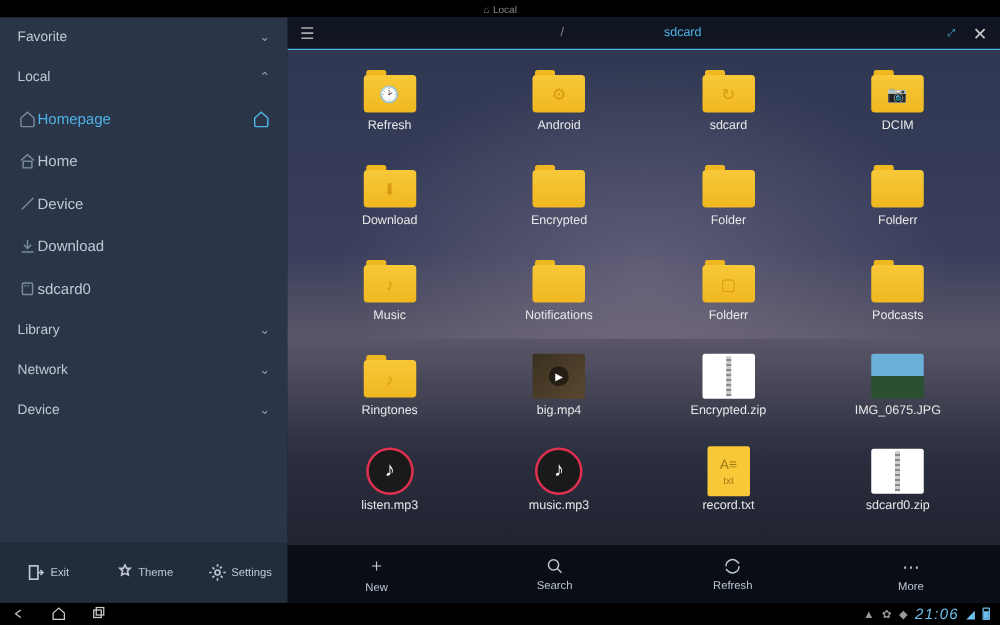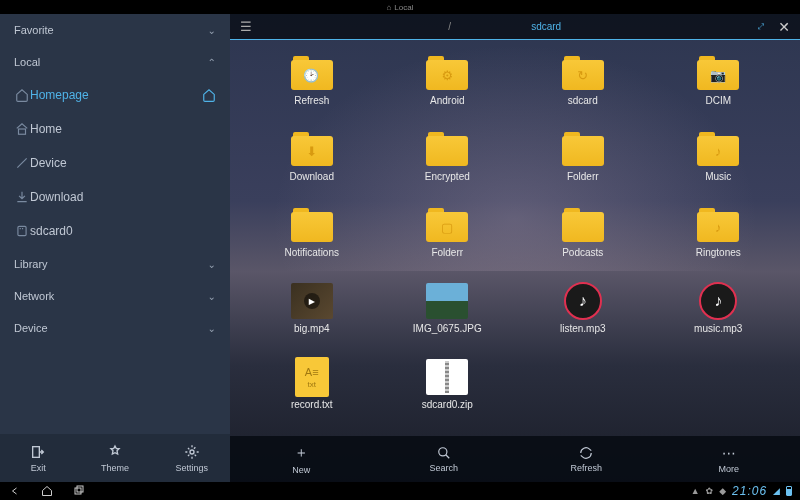--- a/index.html
+++ b/index.html
@@ -15,21 +15,21 @@
 
 .sidebar { width: 230px; background: #2a3547; display: flex; flex-direction: column; }
 .sb-section { padding: 10px 14px; font-size: 11px; color: #c0c8d4; display: flex; justify-content: space-between; align-items: center; cursor: pointer; }
 .sb-section .chev { font-size: 10px; color: #94a0b0; }
 .sb-item { padding: 10px 14px 10px 14px; font-size: 12px; color: #c0c8d4; display: flex; align-items: center; gap: 0; cursor: pointer; }
 .sb-item .icon { width: 16px; display: flex; justify-content: center; color: #7a8aa0; }
 .sb-item.active { color: #4fb3e8; }
 .sb-item .trailing { margin-left: auto; color: #4fb3e8; }
 .sb-spacer { flex: 1; }
 .sb-bottom { display: flex; background: #222c3b; height: 48px; }
-.sb-btn { flex: 1; display: flex; flex-direction: column; align-items: center; justify-content: center; gap: 3px; color: #c0c8d4; font-size: 9px; cursor: pointer; }
+.sb-btn { flex: 1; display: flex; flex-direction: row; align-items: center; justify-content: center; gap: 3px; color: #c0c8d4; font-size: 9px; cursor: pointer; }
 .sb-btn .icon { font-size: 14px; }
 
 
 .main { flex: 1; background: linear-gradient(180deg, #2d3650 0%, #3a3f5c 40%, #5a5668 55%, #2a2e3e 75%, #1a1d28 100%); display: flex; flex-direction: column; position: relative; }
 .main::before { content: ""; position: absolute; top: 0; left: 0; right: 0; height: 55%; background: radial-gradient(ellipse at 50% 80%, rgba(180,160,180,0.3), transparent 60%); pointer-events: none; }
 
 
 .headerbar { height: 26px; background: rgba(10,15,25,0.85); display: flex; align-items: center; padding: 0 10px; gap: 10px; position: relative; z-index: 2; border-bottom: 1px solid #4fb3e8; }
 .headerbar .menu-icon { color: #aaa; font-size: 13px; cursor: pointer; }
 .headerbar .crumbs { flex: 1; display: flex; align-items: center; justify-content: center; gap: 80px; font-size: 10px; }
@@ -274,20 +274,31 @@
         </div>
         <div class="item">
           <div class="thumb">
             <div class="folder">
               <div class="tab"></div>
               <div class="body">
                 <span class="glyph"></span>
               </div>
             </div>
           </div>
+          <div class="label">Folder</div>
+        </div>
+        <div class="item">
+          <div class="thumb">
+            <div class="folder">
+              <div class="tab"></div>
+              <div class="body">
+                <span class="glyph"></span>
+              </div>
+            </div>
+          </div>
           <div class="label">Folderr</div>
         </div>
         <div class="item">
           <div class="thumb">
             <div class="folder">
               <div class="tab"></div>
               <div class="body">
                 <span class="glyph">♪</span>
               </div>
             </div>
@@ -338,20 +349,31 @@
           </div>
           <div class="label">Ringtones</div>
         </div>
         <div class="item">
           <div class="thumb">
             <div class="thumb-img thumb-video">
               <div class="play">▶</div>
             </div>
           </div>
           <div class="label">big.mp4</div>
+        </div>
+        <div class="item">
+          <div class="thumb">
+            <div class="thumb-img thumb-zip">
+              <div></div>
+              <div></div>
+              <div></div>
+              <div></div>
+            </div>
+          </div>
+          <div class="label">Encrypted.zip</div>
         </div>
         <div class="item">
           <div class="thumb">
             <div class="thumb-img thumb-photo"></div>
           </div>
           <div class="label">IMG_0675.JPG</div>
         </div>
         <div class="item">
           <div class="thumb">
             <div class="thumb-audio">♪</div>

